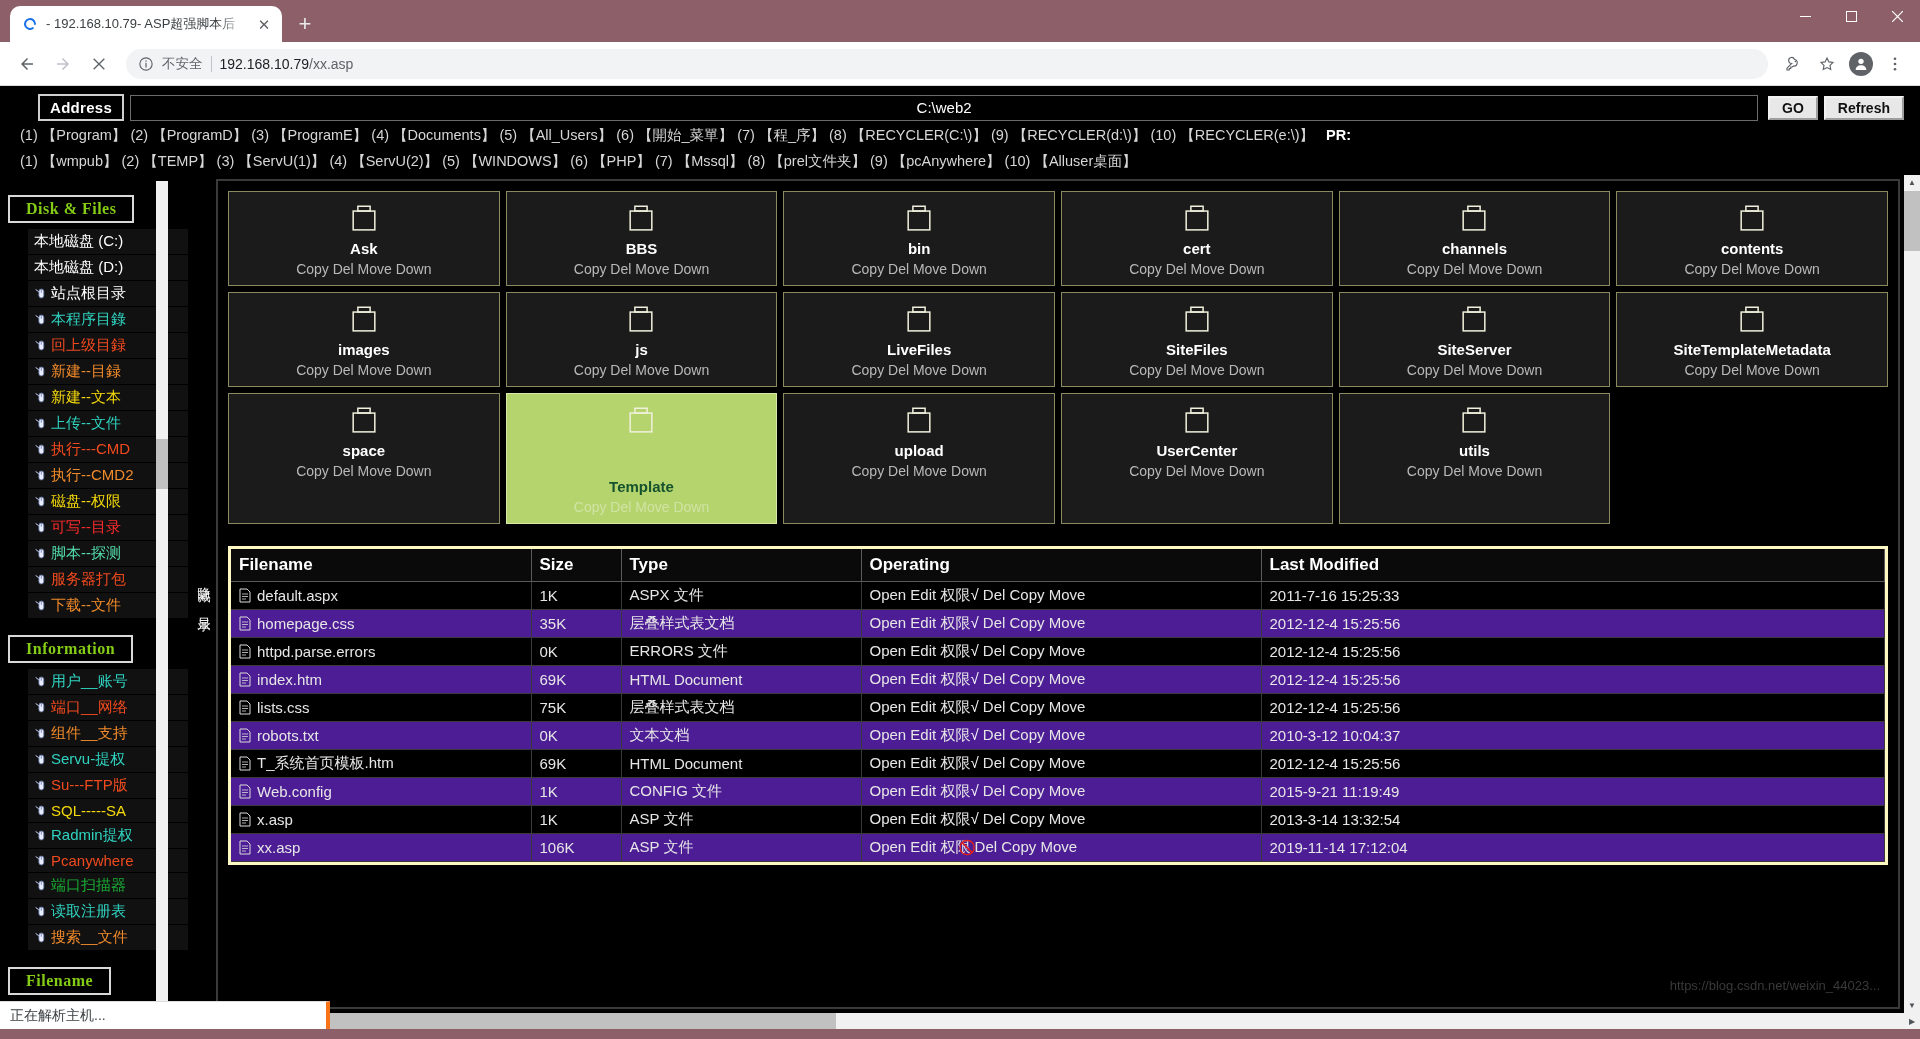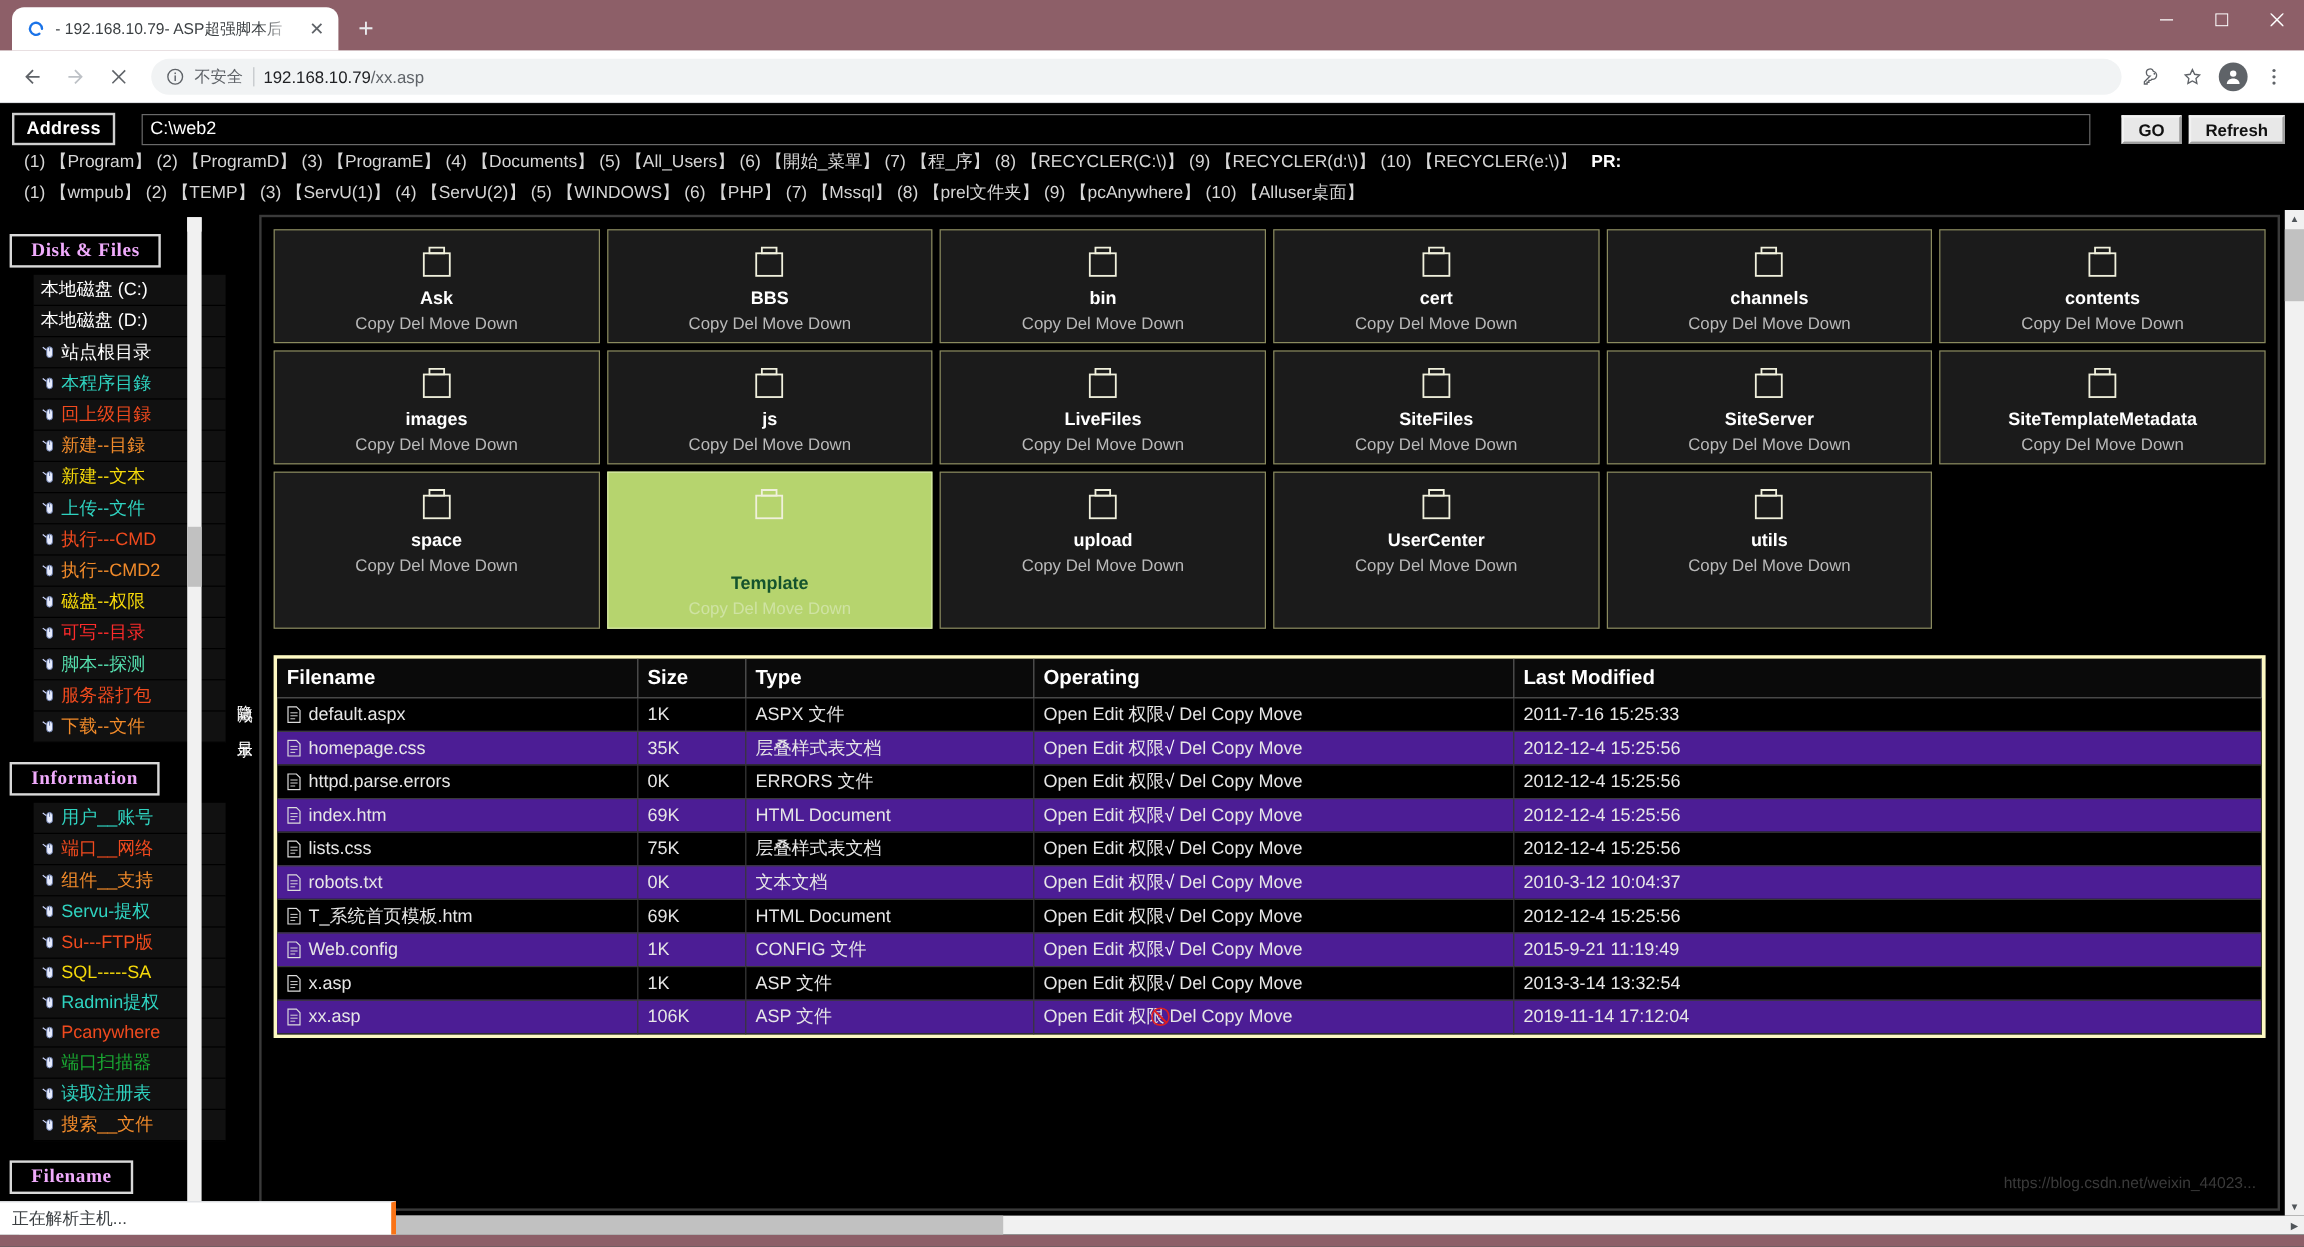--- a/index.html
+++ b/index.html
@@ -65,29 +65,30 @@
   .url .dim { color:#5f6368; }
   .tb-right { display:flex; align-items:center; gap:4px; }
   .tb-icon { width:30px;height:30px;display:flex;align-items:center;justify-content:center;color:#5f6368; }
   .avatar-circle { width:24px;height:24px;border-radius:50%;background:#5f6368;display:flex;align-items:center;justify-content:center;color:#fff;}
 
   
   .viewport { flex: 1; position: relative; background: #000; overflow: hidden; display:flex; flex-direction:column; }
   .page { flex:1; background:#000; color:#fff; position:relative; overflow:hidden; display:flex; flex-direction:column; }
 
   
-  .addr-row { display:flex; align-items:center; padding: 8px 10px 2px 10px; gap: 16px; }
+  .addr-row { display:flex; align-items:center; padding: 8px 10px 2px 10px; gap: 0; margin-left: 28px; }
   .addr-label {
     border: 2px solid #cfcfcf; padding: 3px 10px; font-weight: bold; font-size: 15px;
     color:#fff; background:#000; letter-spacing:.3px;
   }
   .addr-input {
     flex: 1; margin-left: 6px; background:#000; border: 1px solid #6a6a6a;
     color: #fff; font-size: 15px; padding: 4px 6px; font-family:"Liberation Sans",sans-serif;
     height: 26px;
+    text-align: center;
   }
   .addr-btns { display:flex; gap: 6px; margin-left: 10px; margin-right: 6px; }
   .btn {
     background: #e8e8e8; border: 2px outset #f2f2f2; color:#111; font-size: 14px;
     padding: 2px 12px; font-weight:600; font-family:"Liberation Sans",sans-serif;
   }
 
   .quick-row { font-size: 14.5px; padding: 2px 20px; white-space: nowrap; line-height: 1.5; }
   .quick-row a { color:#d6d6d6; text-decoration:none; }
   .q-idx { color:#d6d6d6; }
@@ -96,21 +97,21 @@
   
   .main { flex:1; display:flex; min-height:0; }
 
   .sidebar {
     width: 190px; flex: 0 0 190px; background:#000; padding: 4px 0 0 0;
     display:flex; flex-direction:column; align-items:center; overflow:hidden;
     position:relative;
   }
   .sb-rule { width: 160px; height: 10px; background: #d0d0d0; margin: 8px 0 8px 10px; align-self:flex-start; }
   .sb-head {
-    border: 2px solid #d9d9d9; color:#f0abfc; font-weight:bold; font-size:16px;
+    border: 2px solid #d9d9d9; color:#84cc16; font-weight:bold; font-size:16px;
     font-family:"Liberation Serif", serif;
     padding: 3px 16px; margin: 0 0 6px 8px; align-self:flex-start; letter-spacing:.5px;
   }
   .sb-item {
     width: 160px; margin-left: 28px; align-self:flex-start;
     background:#111; border-bottom: 1px solid #000;
     font-size: 15px; padding: 3px 4px 3px 6px; display:flex; align-items:center; gap:4px;
     white-space:nowrap;
   }
   .mouse-ico { width: 13px; height: 13px; flex:0 0 13px; display:block; }

